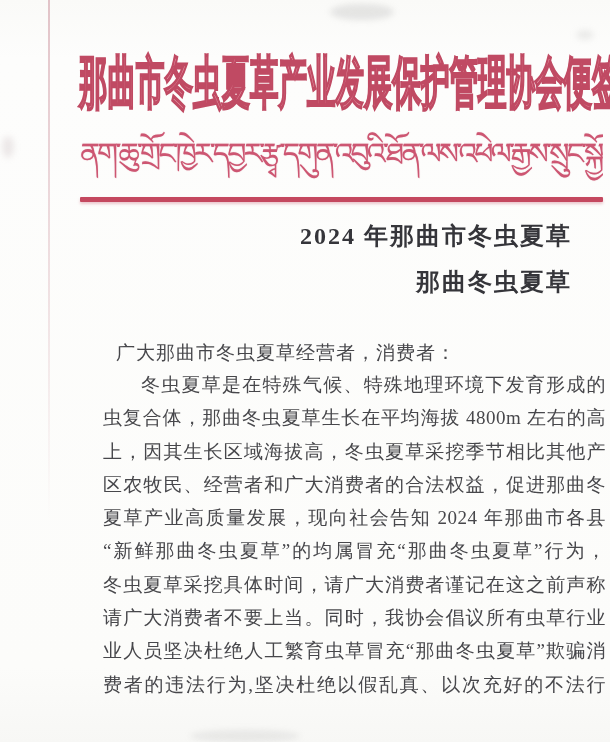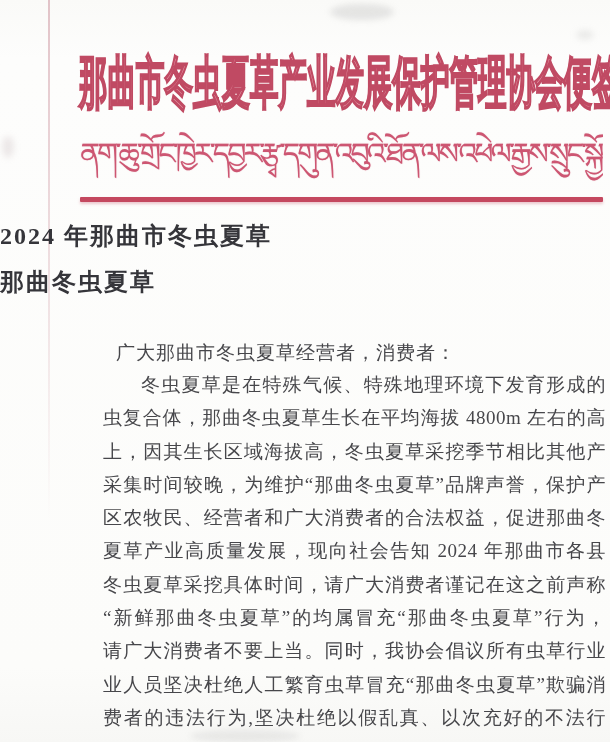--- a/index.html
+++ b/index.html
@@ -31,21 +31,21 @@
     white-space:nowrap;letter-spacing:-3px;
     color:#cd5672;text-shadow:0 0 1px rgba(192,74,99,.45);
   }
   .red-rule{
     position:absolute;left:80px;top:197px;width:523px;height:5px;
     background:#c4485f;border-radius:1px;
     box-shadow:0 2px 3px rgba(196,72,95,.30);
   }
   
   .doc-title{
-    position:absolute;left:0;top:213px;width:572px;text-align:left;
+    position:absolute;left:0;top:213px;width:572px;text-align:right;
     font-weight:bold;font-size:24px;line-height:46px;letter-spacing:2px;color:#35353a;
   }
   
   .salutation{
     position:absolute;left:116px;top:336px;width:503px;
     font-size:19px;line-height:33px;letter-spacing:1px;color:#47474b;
     white-space:nowrap;overflow:hidden;
   }
   .paragraph{position:absolute;left:103px;top:368px;width:503px;font-size:19px;color:#47474b;}
   .bline{
@@ -76,23 +76,22 @@
     <div>2024 年那曲市冬虫夏草</div>
     <div>那曲冬虫夏草</div>
   </div>
 
   <div class="salutation">广大那曲市冬虫夏草经营者，消费者：</div>
 
   <div class="paragraph">
       <div class="bline">冬虫夏草是在特殊气候、特殊地理环境下发育形成的菌</div>
       <div class="bline">虫复合体，那曲冬虫夏草生长在平均海拔 4800m 左右的高山</div>
       <div class="bline">上，因其生长区域海拔高，冬虫夏草采挖季节相比其他产区</div>
-      <div class="bline">采集时间较晚，为维护“那曲冬虫夏草”品牌声誉，保护产</div>
       <div class="bline">区农牧民、经营者和广大消费者的合法权益，促进那曲冬虫</div>
       <div class="bline">夏草产业高质量发展，现向社会告知 2024 年那曲市各县(区)</div>
+      <div class="bline">“新鲜那曲冬虫夏草”的均属冒充“那曲冬虫夏草”行为，</div>
       <div class="bline">冬虫夏草采挖具体时间，请广大消费者谨记在这之前声称</div>
-      <div class="bline">“新鲜那曲冬虫夏草”的均属冒充“那曲冬虫夏草”行为，</div>
       <div class="bline">请广大消费者不要上当。同时，我协会倡议所有虫草行业从</div>
       <div class="bline">业人员坚决杜绝人工繁育虫草冒充“那曲冬虫夏草”欺骗消</div>
       <div class="bline">费者的违法行为,坚决杜绝以假乱真、以次充好的不法行为。</div>
     </div>
 
 </div>
 
 </body></html>

